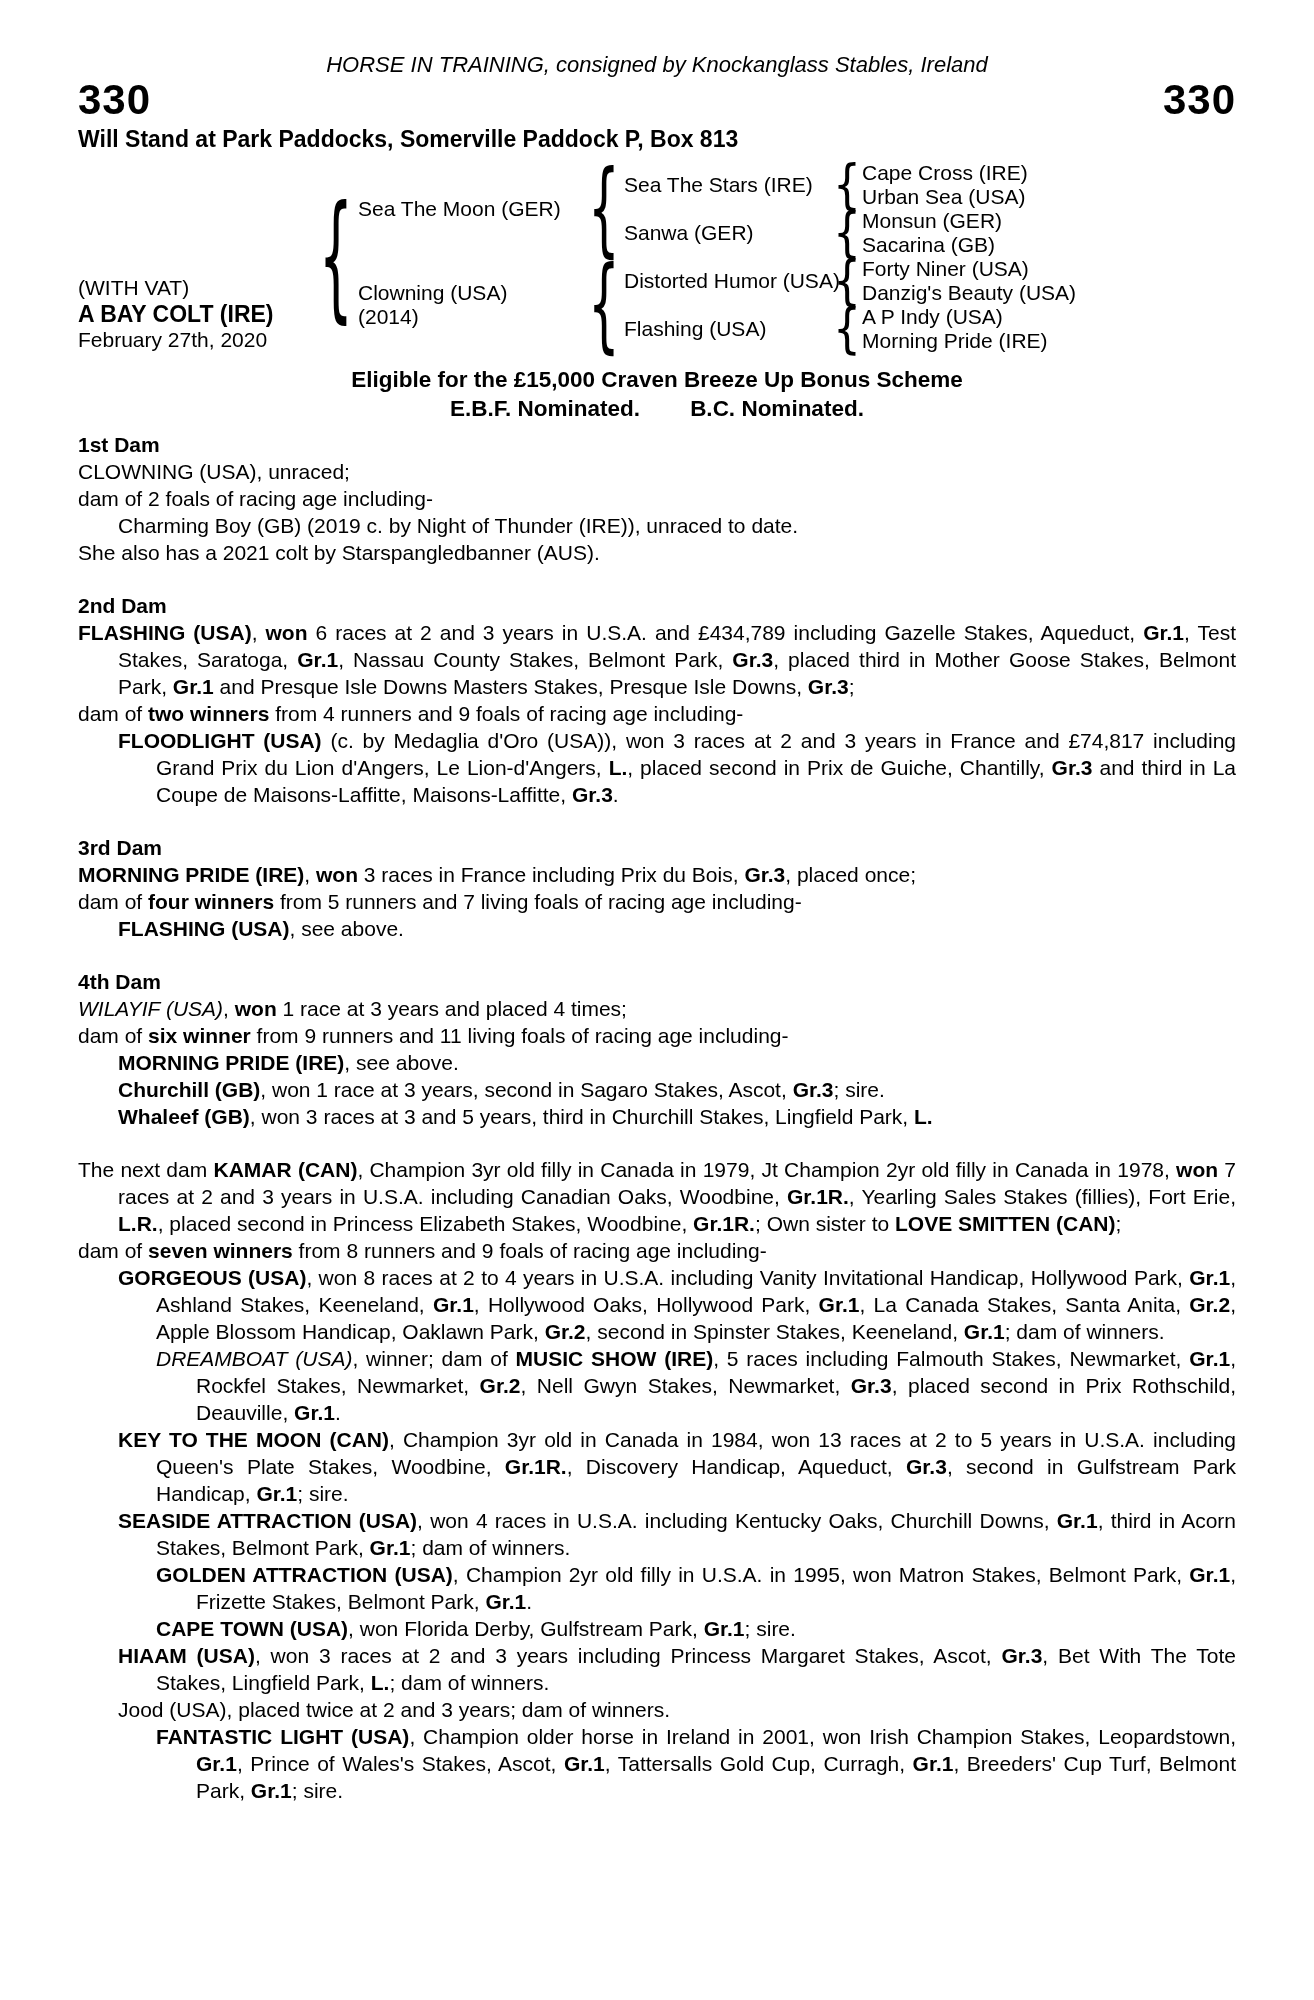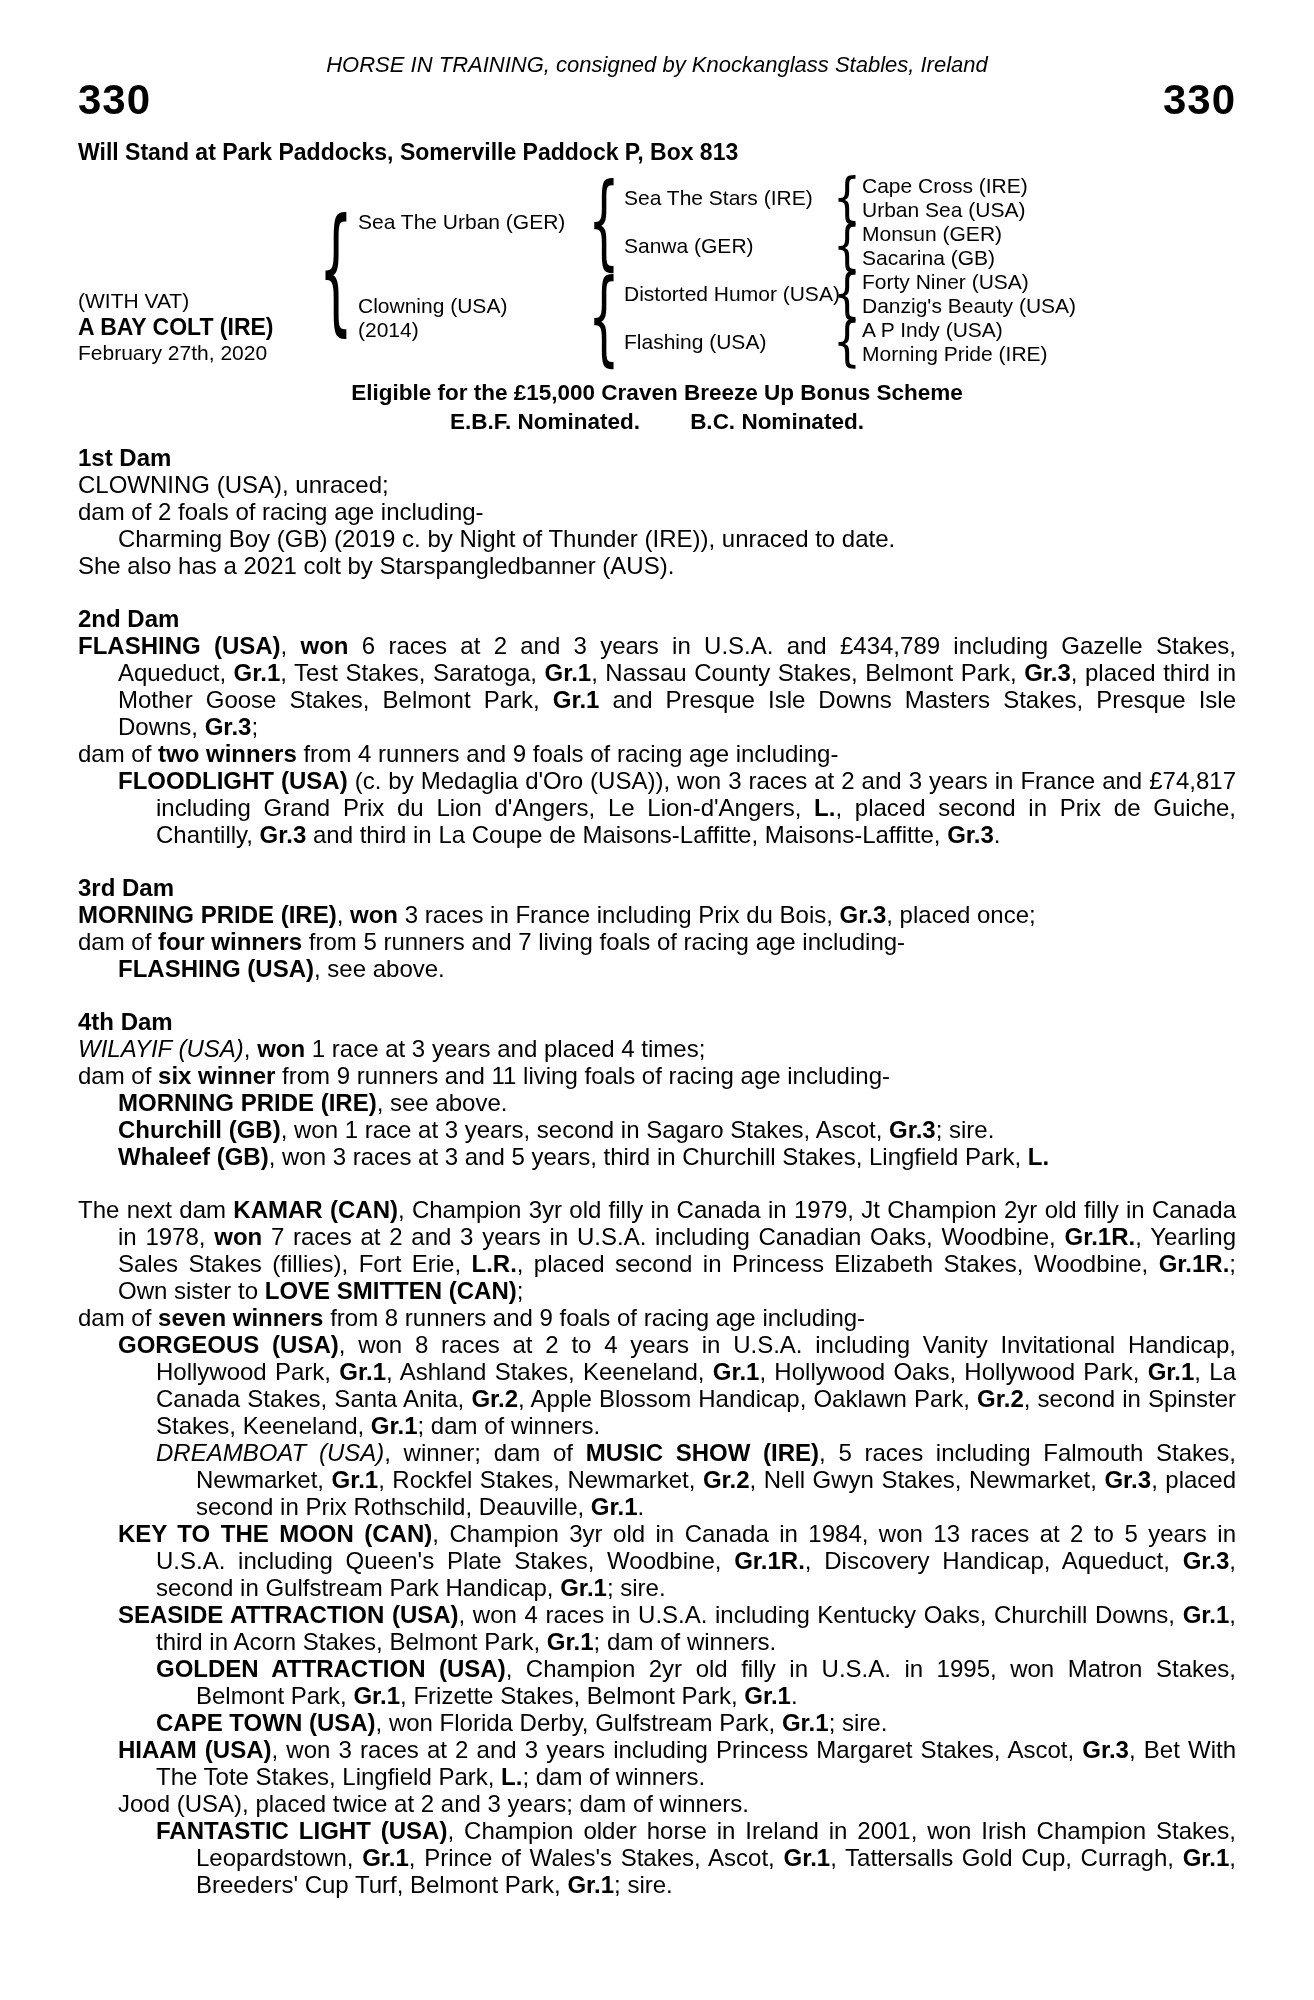--- a/index.html
+++ b/index.html
@@ -8,21 +8,21 @@
     background:#ffffff;color:#000;
     font-family:"Liberation Sans","DejaVu Sans",sans-serif;
     -webkit-font-smoothing:antialiased;
   }
   .page{box-sizing:border-box;width:1314px;height:2000px;padding:52px 78px 0 78px;}
 
   
   .consign{text-align:center;font-style:italic;font-size:22px;line-height:26px;}
   .lotrow{display:flex;justify-content:space-between;align-items:flex-start;height:46px;margin-top:0;}
   .lot{font-size:42px;font-weight:bold;line-height:44px;letter-spacing:1px;}
-  .stand{font-size:23px;font-weight:bold;margin-top:15px;}
+  .stand{font-size:23px;font-weight:bold;margin-top:2px;}
 
   
   .ped{
     display:grid;
     grid-template-columns:236px 44px 226px 40px 208px 30px auto;
     grid-template-rows:repeat(8,24px);
     margin-top:8px;font-size:21px;line-height:24px;
   }
   .pc{display:flex;align-items:center;white-space:nowrap;}
   .col{flex-direction:column;align-items:flex-start;justify-content:center;}
@@ -38,21 +38,21 @@
   .brace::before{content:"{";display:block;line-height:1;}
   .b2::before{font-size:44px;transform:scaleY(1.2);}
   .b4::before{font-size:50px;transform:scaleY(2.05);}
   .b8::before{font-size:54px;transform:scaleY(2.55);}
 
   
   .elig{margin-top:12px;text-align:center;font-weight:bold;font-size:22.5px;line-height:29px;}
   .nomrow{display:flex;justify-content:center;gap:50px;}
 
   
-  .bodytext{font-size:24px;line-height:27px;margin-top:6px;}
+  .bodytext{font-size:21px;line-height:27px;margin-top:6px;}
   .sec{margin-top:26px;}
   .sec.first{margin-top:8px;}
   .h{font-weight:bold;}
   p{margin:0;text-align:justify;}
   .flush{}
   .hang0{padding-left:40px;text-indent:-40px;}
   .lvl1{margin-left:40px;padding-left:38px;text-indent:-38px;}
   .lvl2{margin-left:78px;padding-left:40px;text-indent:-40px;}
   .b{font-weight:bold;}
   .i{font-style:italic;}
@@ -72,21 +72,21 @@
   <div class="stand">Will Stand at Park Paddocks, Somerville Paddock P, Box 813</div>
 
   <div class="ped">
     <div class="pc col subject c1 r18">
       <div>(WITH VAT)</div>
       <div class="nm">A BAY COLT (IRE)</div>
       <div>February 27th, 2020</div>
     </div>
     <div class="brace b8 c2 r18"></div>
 
-    <div class="pc c3 r15">Sea The Urban (GER)</div>
+    <div class="pc c3 r15">Sea The Moon (GER)</div>
     <div class="pc col c3 r59">
       <div>Clowning (USA)</div>
       <div>(2014)</div>
     </div>
 
     <div class="brace b4 c4 r15"></div>
     <div class="brace b4 c4 r59"></div>
 
     <div class="pc c5 r13">Sea The Stars (IRE)</div>
     <div class="pc c5 r35">Sanwa (GER)</div>

